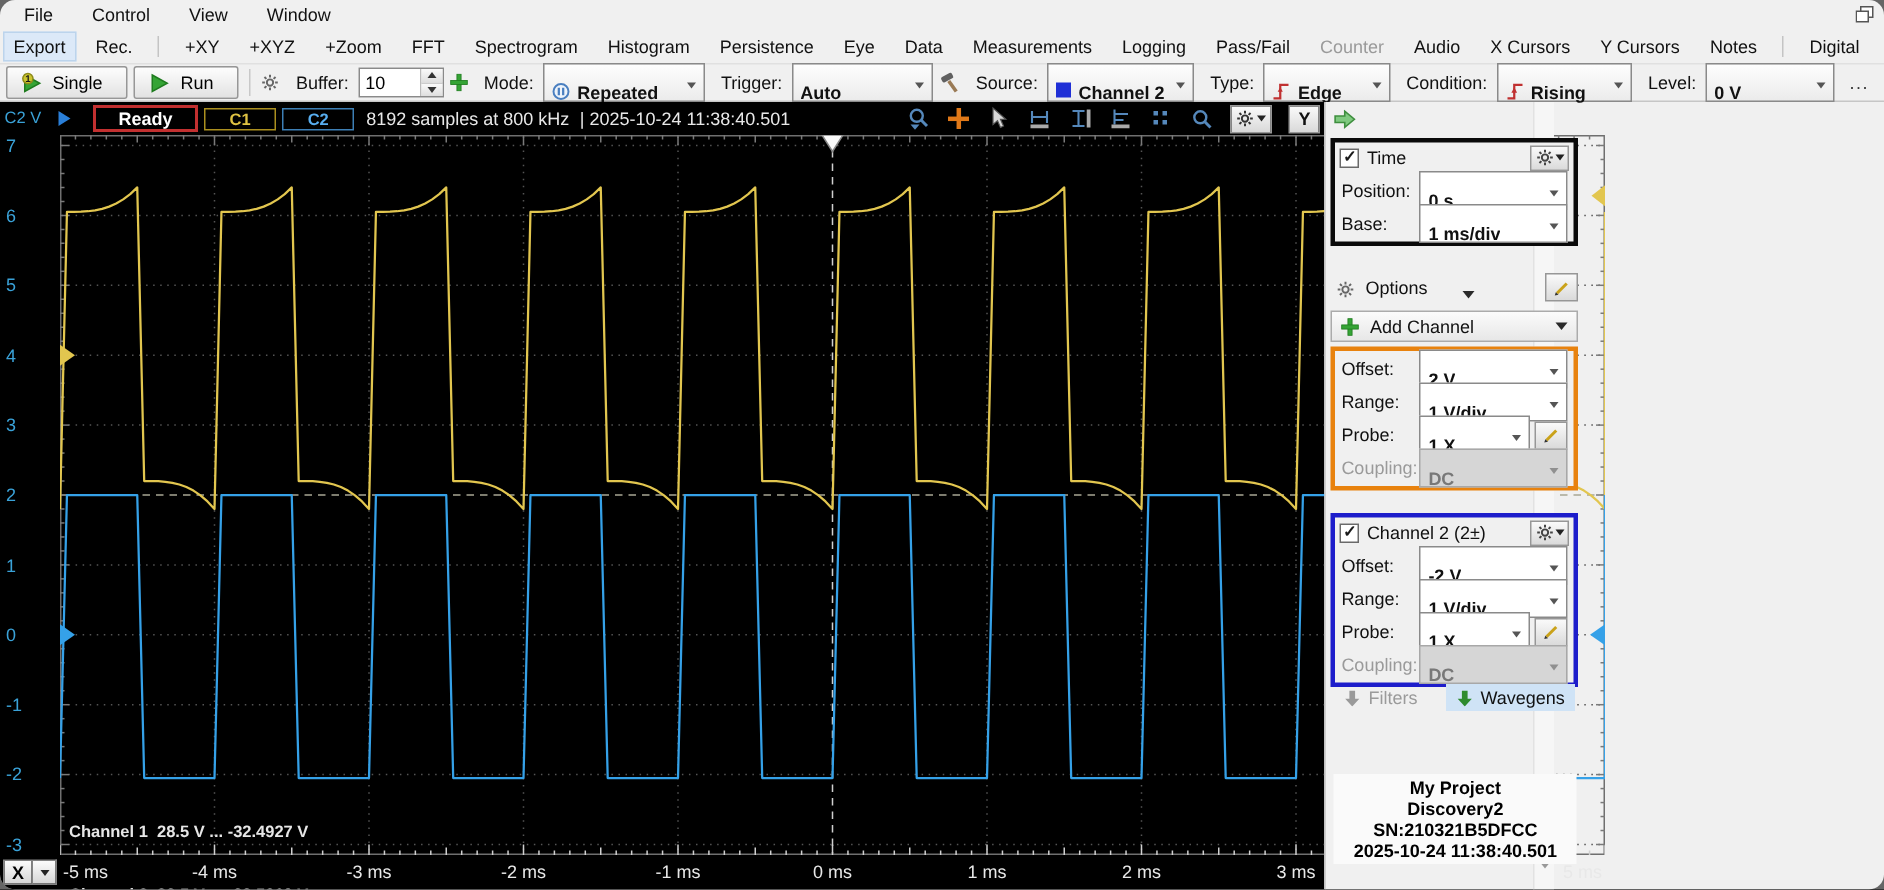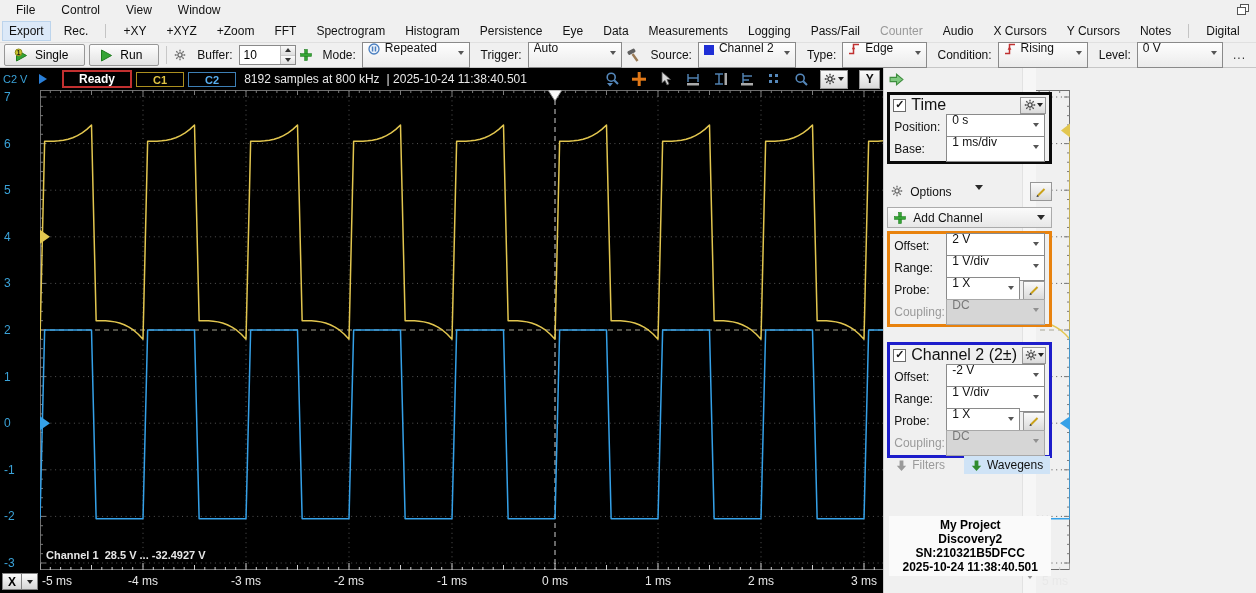--- a/index.html
+++ b/index.html
@@ -1,40 +1,40 @@
 <!DOCTYPE html>
 <html><head>
 <meta charset="utf-8">
 <style>
   * { box-sizing: border-box; }
   body { margin:0; background:#666; }
   .app { position:relative; width:1256px; height:593px; background:#f0f0f0;
-         font-family:"Liberation Sans", sans-serif; font-size:12px; color:#111; overflow:hidden; }
+         font-family:"Liberation Sans", sans-serif; font-size:12px; color:#111; overflow:hidden;border-radius:10px; }
   button { font-family:"Liberation Sans", sans-serif; cursor:default; }
 
   
   .menubar { height:20px; display:flex; align-items:center; padding:0 6px; }
   .menu-items { display:flex; gap:6px; }
   .mitem { padding:2px 10px; }
   .win-restore { margin-left:auto; display:flex; align-items:center; }
   .tabbar { height:22px; display:flex; align-items:center; padding:0 2px; }
   .titem { padding:3px 7px; white-space:nowrap; }
   .titem.act { background:#dce9f8; border:1px solid #bcd4ec; padding:2px 6px; }
   .titem.dis { color:#9a9a9a; }
   .tsep { width:1px; height:14px; background:#c4c4c4; margin:0 4px; }
 
   
   .toolbar { height:26px; display:flex; align-items:center; gap:4px; padding:0 4px;
              border-top:1px solid #e0e0e0; border-bottom:1px solid #c6c6c6; }
   .tbtn { display:flex; align-items:center; gap:7px; height:22px; padding:0 16px 0 9px;
           background:linear-gradient(#fdfdfd,#e2e2e2); border:1px solid #979797; border-radius:2px; font-size:12px; }
   .sep { width:1px; height:18px; background:#c8c8c8; margin:0 3px; }
   .tlabel { margin:0 2px 0 7px; white-space:nowrap; }
-  .combo { display:flex; align-items:flex-end; gap:5px; height:20px; padding:12px 5px;
-           background:linear-gradient(#fefefe,#ebebeb); border:1px solid #8a8a8a; }
+  .combo { display:flex; align-items:flex-start; gap:5px; height:20px; padding:12px 5px;
+           background:linear-gradient(#fefefe,#ebebeb); border:1px solid #8a8a8a;font-weight:bold; }
   .ctext { white-space:nowrap; overflow:hidden; }
   .chev { margin-left:auto; width:0; height:0; border-left:3.5px solid transparent;
           border-right:3.5px solid transparent; border-top:4.5px solid #555; flex:none; }
   .w110{width:110px}.w96{width:96px}.w92{width:92px}.w88{width:88px}.w86{width:86px}.w100{width:100px}
   .spinner { display:flex; height:20px; border:1px solid #8a8a8a; background:#fff; }
   .spinner input { width:40px; border:0; padding:0 4px; font:12px "Liberation Sans",sans-serif; outline:none; }
   .spin-btns { display:flex; flex-direction:column; width:15px; border-left:1px solid #bbb; }
   .spin-up,.spin-dn { flex:1; display:flex; align-items:center; justify-content:center;
           background:linear-gradient(#fafafa,#dedede); border-bottom:1px solid #ccc; }
   .spin-dn { border-bottom:0; }
@@ -88,34 +88,34 @@
             border-right:4px solid transparent; border-bottom:5px solid #999; }
   .arr-dn { position:absolute; bottom:14px; left:3px; width:0; height:0; border-left:4px solid transparent;
             border-right:4px solid transparent; border-top:5px solid #999; }
   .sect { position:absolute; left:3px; width:165px; background:#f0f0f0; }
   .time-sect { top:24px; border:3px solid #0a0a0a; }
   .ch1-sect  { top:163px; border:3px solid #e8820e; }
   .ch2-sect  { top:274px; border:3px solid #1d1dcb; }
   .sect-head { display:flex; align-items:center; gap:5px; padding:2px 3px; height:20px; }
   .cb { width:13px; height:13px; background:#fff; border:1px solid #6a6a6a; position:relative; flex:none; }
   .cb::after { content:"✓"; position:absolute; left:1px; top:-2px; font-size:11px; font-weight:bold; color:#1a1a1a; }
-  .sect-title { font-size:16px; white-space:nowrap; }
+  .sect-title { font-size:12px; white-space:nowrap; }
   .gear-btn { margin-left:auto; width:26px; height:17px; display:flex; align-items:center; justify-content:center;
               gap:1px; background:linear-gradient(#fafafa,#dadada); border:1px solid #979797; padding:0; }
   .prow { display:flex; align-items:center; margin:2px 4px; height:20px; }
   .plabel { width:52px; font-size:12px; flex:none; }
   .prow .combo { flex:1; height:19px; background:#fff; }
   .prow.dis .plabel { color:#9a9a9a; }
   .combo.dis { background:#d6d6d6; color:#787878; border-color:#a8a8a8; }
   .combo.dis .chev { border-top-color:#909090; }
   .edit-btn { width:22px; height:19px; margin-left:3px; display:flex; align-items:center; justify-content:center;
               background:linear-gradient(#fafafa,#dadada); border:1px solid #979797; padding:0; flex:none; }
   .rate-row { display:flex; align-items:center; gap:6px; background:#cfe3f6; padding:2px 6px; margin-top:2px; height:20px; }
   .opt-row { position:absolute; top:114px; left:3px; width:165px; display:flex; align-items:center; }
-  .opt-main { display:flex; flex:1; align-items:flex-start; gap:7px; padding:2px 4px; }
+  .opt-main { display:flex; flex:1; align-items:flex-end; gap:7px; padding:2px 4px; }
   .chev-dn { width:0; height:0; border-left:4px solid transparent; border-right:4px solid transparent;
              border-top:5px solid #2a2a2a; }
   .opt-main .chev-dn { margin-left:16px; }
   .addch { position:absolute; top:139px; left:3px; width:165px; height:21px; display:flex; align-items:center;
            gap:7px; padding:0 6px; background:linear-gradient(#fbfbfb,#e7e7e7); border:1px solid #ababab; }
   .fw-row { position:absolute; top:388px; left:3px; width:165px; display:flex; gap:12px; justify-content:center; }
   .fw { display:flex; gap:5px; align-items:center; padding:2px 7px; font-size:12px; }
   .fw.dis { color:#9a9a9a; }
   .fw.hl { background:#cfe3f6; }
   .project { position:absolute; left:5px; top:448px; width:162px; background:#fafafa; text-align:center;

